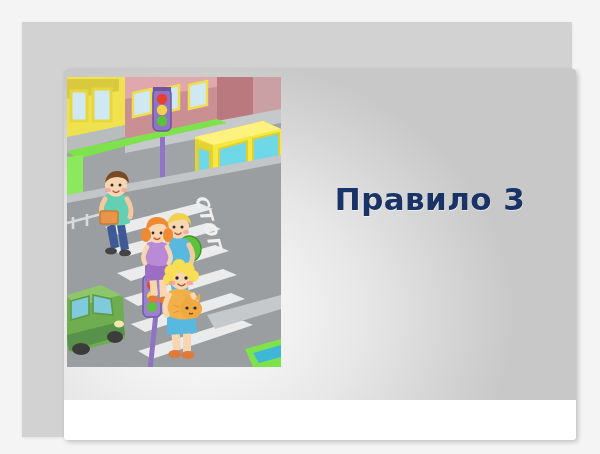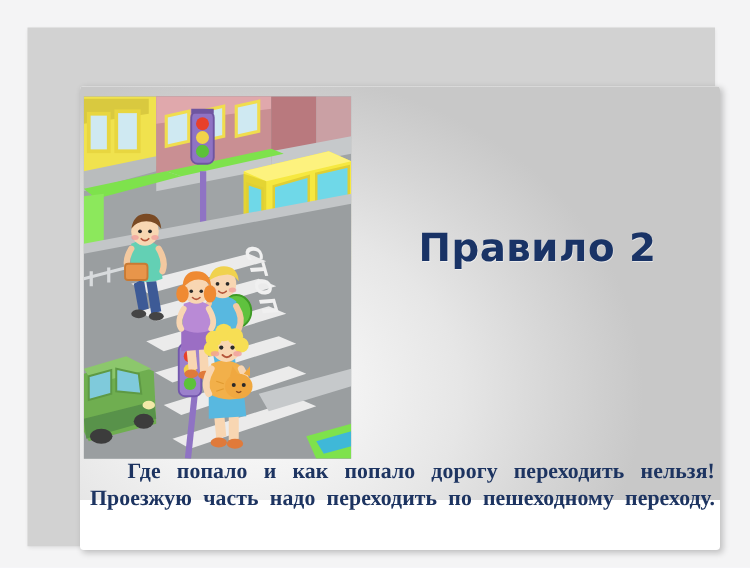--- a/index.html
+++ b/index.html
@@ -347,19 +347,18 @@
 
             <polygon points="178,272 214,262 214,290 186,290" fill="#7ee24c"></polygon>
             <polygon points="186,276 214,268 214,280 192,286" fill="#3fb8d8"></polygon>
 
             <polygon points="140,238 214,218 214,232 148,252" fill="#c6c9cb"></polygon>
 
           </g>
         </svg>
       </div>
 
-      <div id="rule-title">Правило 2</div>
-
-      <div id="body-text">Где попало и как попало дорогу переходить нельзя! Проезжую часть надо переходить по пешеходному переходу.</div>
+      <div id="rule-title">Правило 3</div>
+
 
     </div>
   </div>
 </div>
 
 </body></html>

